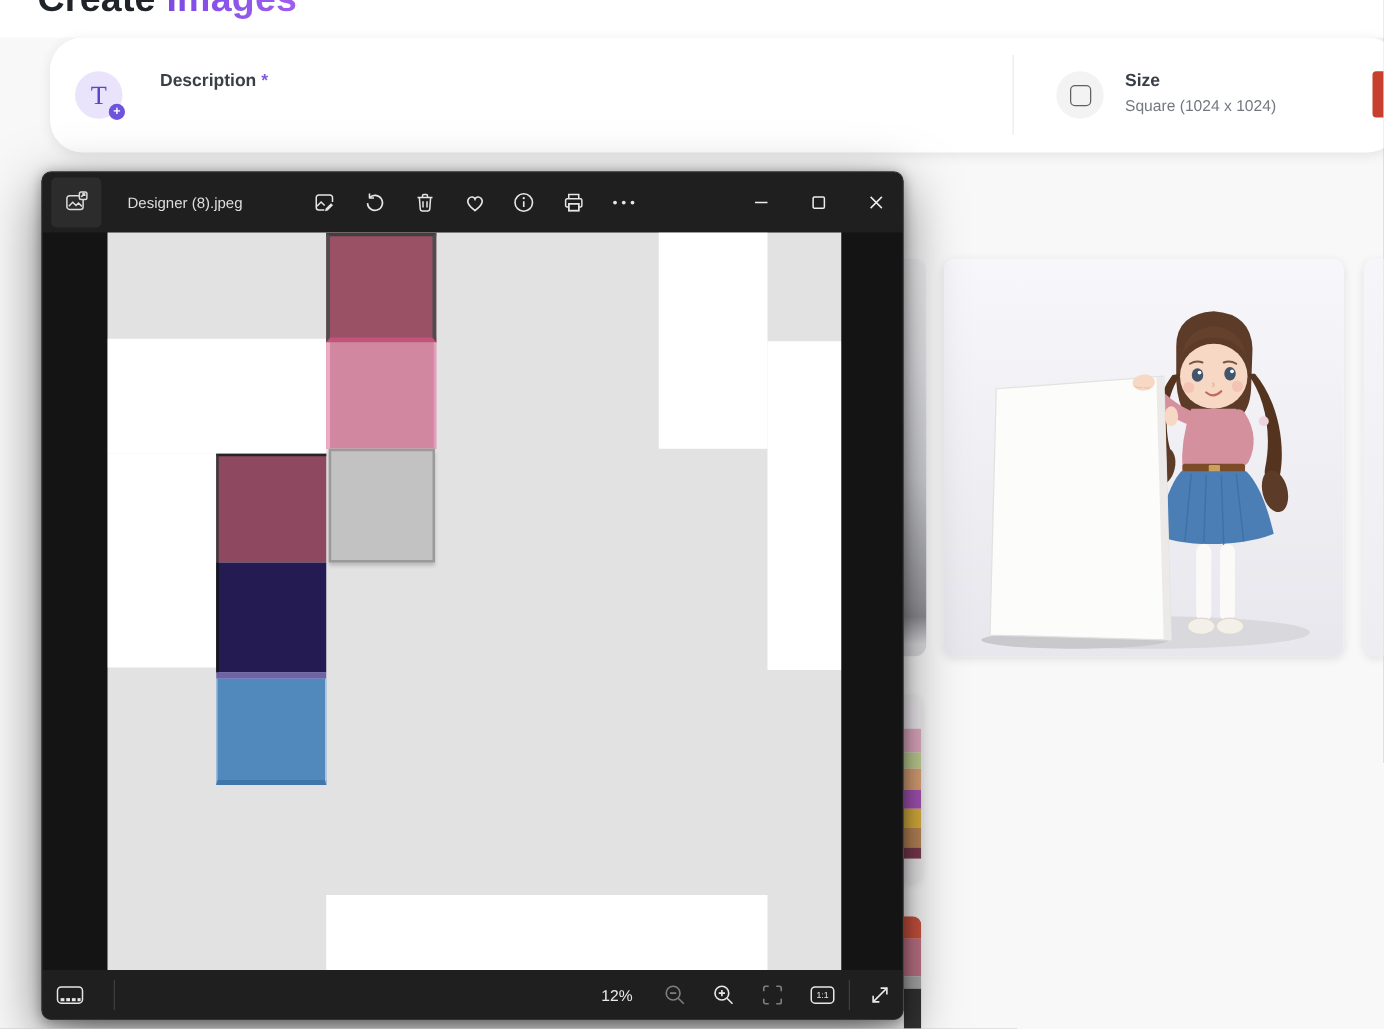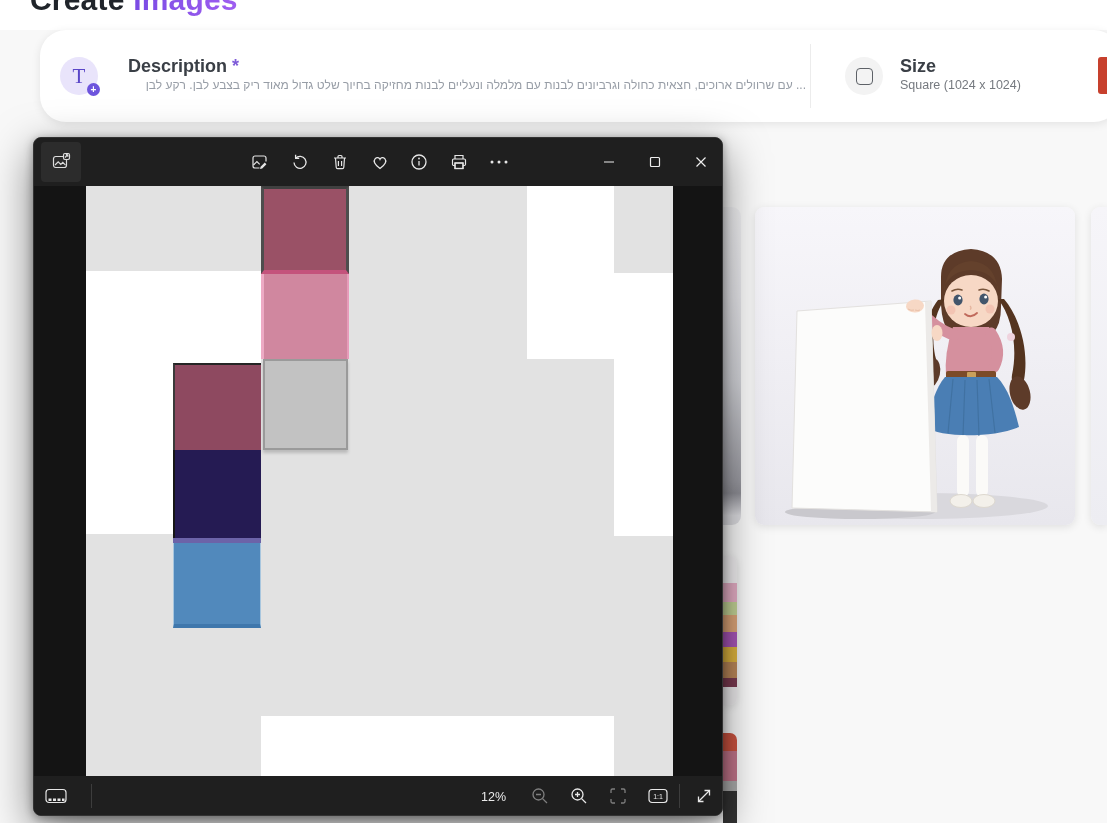--- a/index.html
+++ b/index.html
@@ -9,21 +9,21 @@
   
   #top-white{left:0;top:0;width:1107px;height:30px;background:#ffffff;}
   #heading{left:30px;top:-17px;font-size:30px;font-weight:700;letter-spacing:.2px;color:#20242a;white-space:nowrap;}
   #heading .hl{background:linear-gradient(90deg,#7a4be4,#9f5ef0);-webkit-background-clip:text;background-clip:text;color:transparent;}
   
   #toolbar-card{left:40px;top:30px;width:1080px;height:92px;background:#fff;border-radius:26px;box-shadow:0 2px 10px rgba(0,0,0,.09);}
   .prompt-icon{width:38px;height:38px;border-radius:50%;display:flex;align-items:center;justify-content:center;}
   #desc-icon{left:20px;top:27px;background:#e9e4fb;}
   #desc-icon .tglyph{font-family:"Liberation Serif",serif;font-size:21px;color:#5a46c8;font-weight:400;}
   #desc-badge{right:-2px;bottom:-1px;width:13px;height:13px;border-radius:50%;background:#6d54dd;color:#fff;font-size:10px;line-height:13px;text-align:center;font-weight:700;}
-  .fld-label{font-size:18px;font-weight:700;color:#3a3f46;}
+  .fld-label{font-size:14px;font-weight:700;color:#3a3f46;}
   .req{color:#7e5bd8;font-weight:700;}
   #desc-label{left:88px;top:26px;}
   #desc-value{left:88px;top:48px;width:678px;height:18px;direction:rtl;text-align:right;white-space:nowrap;overflow:hidden;font-size:12px;color:#979da6;}
   #card-divider{left:770px;top:14px;width:1px;height:64px;background:#ececec;}
   #size-icon{left:805px;top:27px;background:#f3f3f3;}
   #size-icon .sq{width:15px;height:15px;border:1.7px solid #5d6167;border-radius:4px;}
   #size-label{left:860px;top:26px;}
   #size-value{left:860px;top:48px;font-size:12.5px;color:#75797f;}
   #red-sliver{left:1098px;top:57px;width:9px;height:37px;background:#c7402d;border-radius:3px 0 0 3px;}
   
@@ -74,21 +74,20 @@
 
   <div class="abs" id="top-white"></div>
   <div class="abs" id="heading"><span>Create </span><span class="hl">Images</span></div>
 
   <div class="abs" id="toolbar-card">
     <div class="abs prompt-icon" id="desc-icon">
       <span class="tglyph">T</span>
       <div class="abs" id="desc-badge">+</div>
     </div>
     <div class="abs fld-label" id="desc-label"><span>Description</span> <span class="req">*</span></div>
-    <div class="abs" id="desc-value">... עם שרוולים ארוכים, חצאית כחולה וגרביונים לבנות עם מלמלה ונעליים לבנות מחזיקה בחיוך שלט גדול מאוד ריק בצבע לבן. רקע לבן</div>
     <div class="abs" id="card-divider"></div>
     <div class="abs prompt-icon" id="size-icon">
         <div class="sq"></div>
       </div>
     <div class="abs fld-label" id="size-label">Size</div>
     <div class="abs" id="size-value">Square (1024 x 1024)</div>
   </div>
   <div class="abs" id="red-sliver" style="background-color: rgb(199, 64, 45);"></div>
 
   <div class="abs card" id="girl-card">
@@ -168,20 +167,21 @@
   <div class="abs" id="photos-window">
     <div class="abs" id="win-titlebar">
       <div class="abs" id="app-icon-cell">
         <svg class="ic" width="20" height="20" viewBox="0 0 20 20" fill="none" stroke="#dcdcdc" stroke-width="1.2">
           <rect x="2.5" y="4.5" width="13" height="11" rx="2.2"></rect>
           <path d="M4,13 l3.2,-3.2 l2.6,2.6 l2,-2 l2.7,2.7"></path>
           <rect x="12.5" y="1.5" width="6" height="6" rx="1.4" fill="#2c2c2c"></rect>
           <path d="M14,5.5 l2.8,-2.8 M16.8,2.7 v2 M16.8,2.7 h-2"></path>
         </svg>
       </div>
+      <div class="abs" id="win-title">Designer (8).jpeg</div>
 
       <div class="abs tb-btn" style="left:210px">
         <svg class="ic" width="20" height="20" viewBox="0 0 20 20" fill="none" stroke="#e6e6e6" stroke-width="1.2">
           <path d="M16,9.5 V6 a2,2 0 0 0 -2,-2 H5 a2,2 0 0 0 -2,2 v8 a2,2 0 0 0 2,2 h4.5"></path>
           <path d="M3.5,13 l3.4,-3.4 l2.8,2.8"></path>
           <path d="M12.2,16.4 l-2.2,.6 l.6,-2.2 l4.2,-4.2 l1.6,1.6 Z" fill="#e6e6e6" stroke="none"></path>
         </svg>
       </div>
       <div class="abs tb-btn" style="left:250px">
         <svg class="ic" width="20" height="20" viewBox="0 0 20 20" fill="none" stroke="#e6e6e6" stroke-width="1.3">

